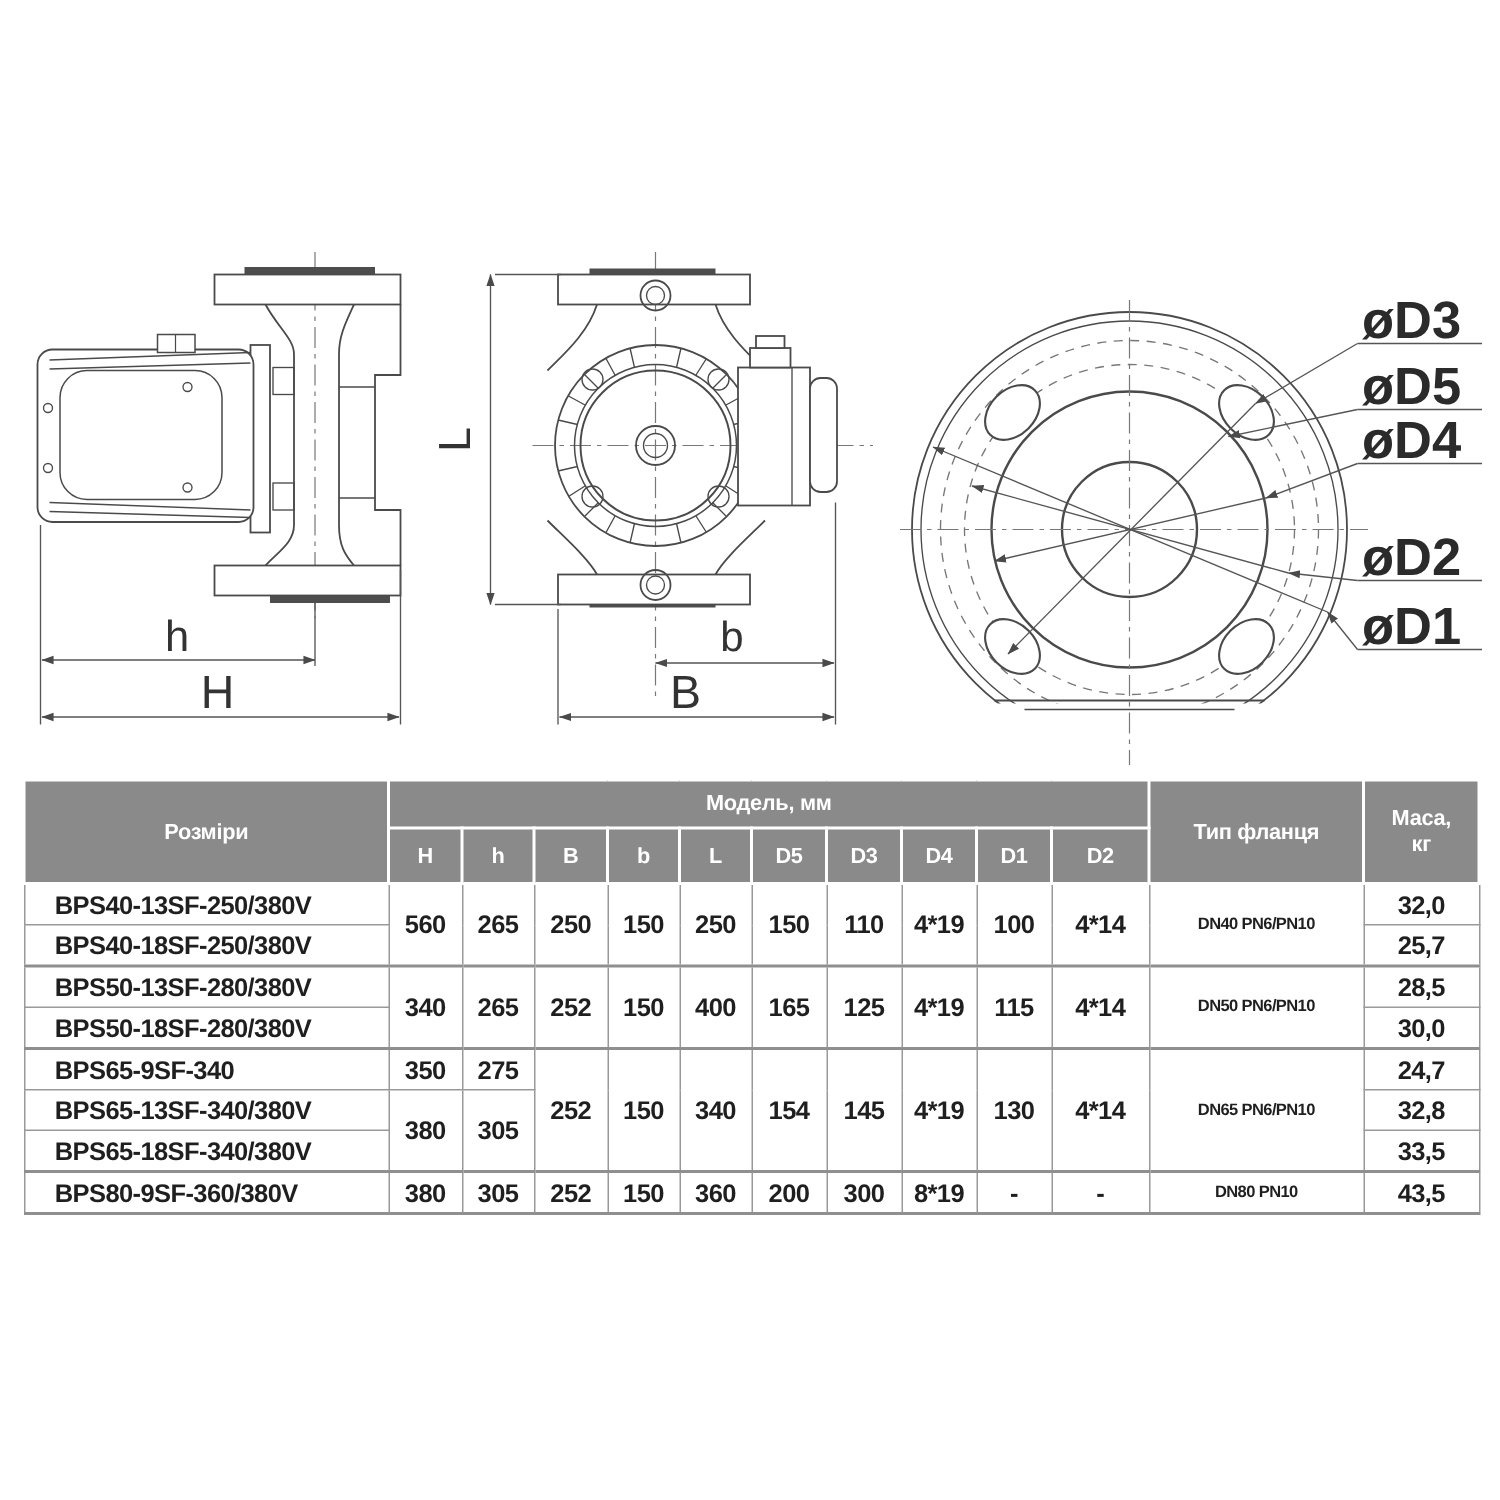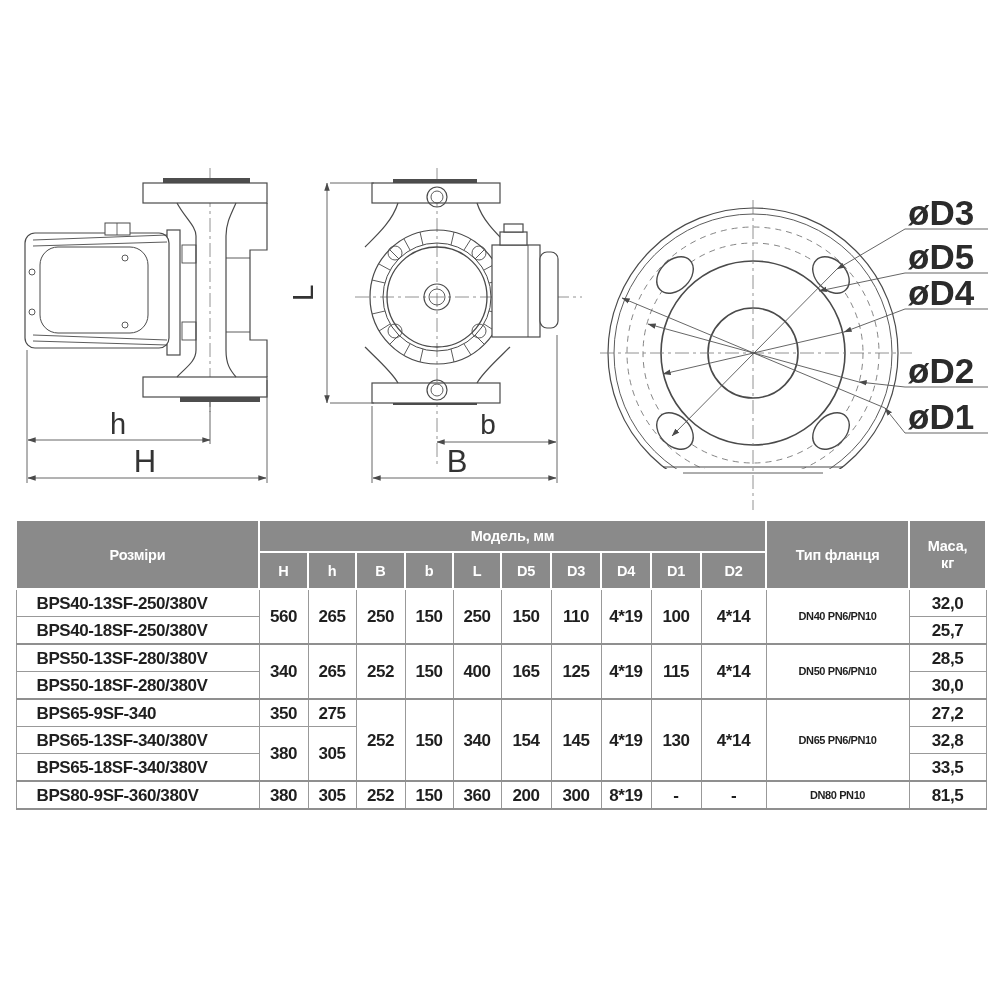--- a/index.html
+++ b/index.html
@@ -267,21 +267,21 @@
           <td>275</td>
           <td rowspan="3">252</td>
           <td rowspan="3">150</td>
           <td rowspan="3">340</td>
           <td rowspan="3">154</td>
           <td rowspan="3">145</td>
           <td rowspan="3">4*19</td>
           <td rowspan="3">130</td>
           <td rowspan="3">4*14</td>
           <td rowspan="3" class="flange">DN65 PN6/PN10</td>
-          <td>27,2</td>
+          <td>24,7</td>
         </tr>
         <tr>
           <td class="model">BPS65-13SF-340/380V</td>
           <td rowspan="2">380</td>
           <td rowspan="2">305</td>
           <td>32,8</td>
         </tr>
         <tr>
           <td class="model">BPS65-18SF-340/380V</td>
           <td>33,5</td>
@@ -293,18 +293,18 @@
           <td>305</td>
           <td>252</td>
           <td>150</td>
           <td>360</td>
           <td>200</td>
           <td>300</td>
           <td>8*19</td>
           <td>-</td>
           <td>-</td>
           <td class="flange">DN80 PN10</td>
-          <td>81,5</td>
+          <td>43,5</td>
         </tr>
       </tbody>
     </table>
   </div>
 </div>
 
 </body></html>

